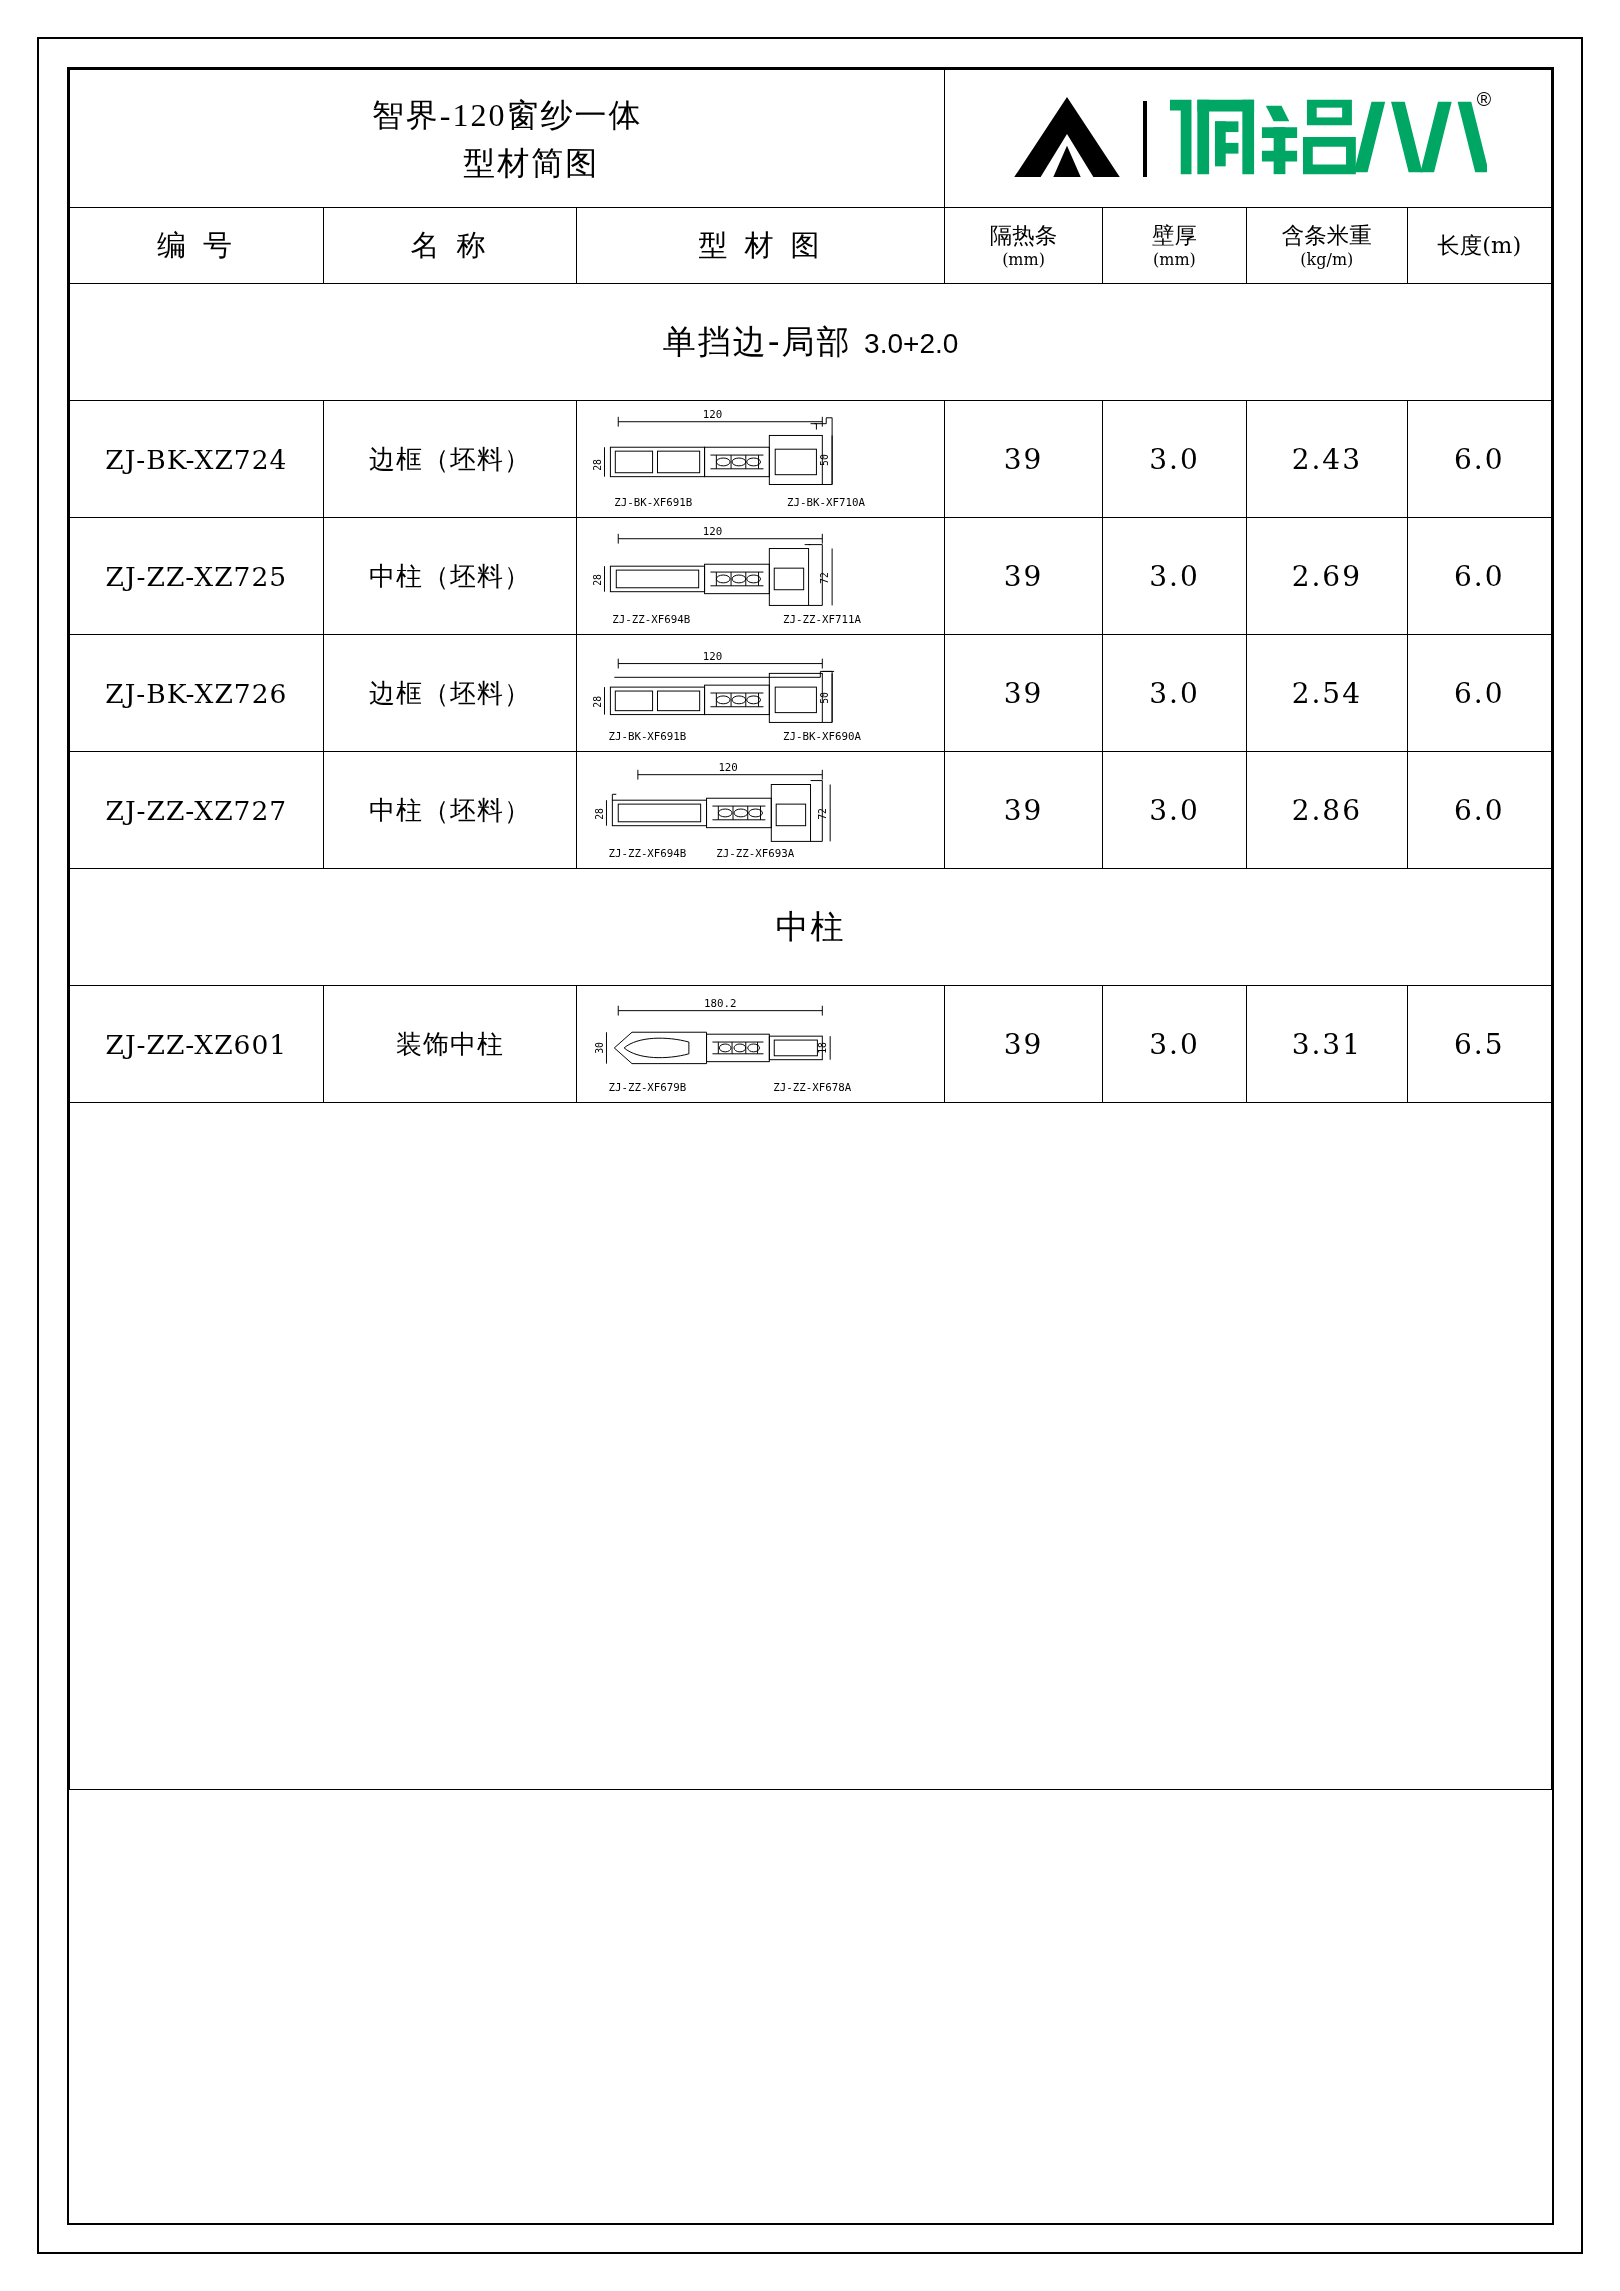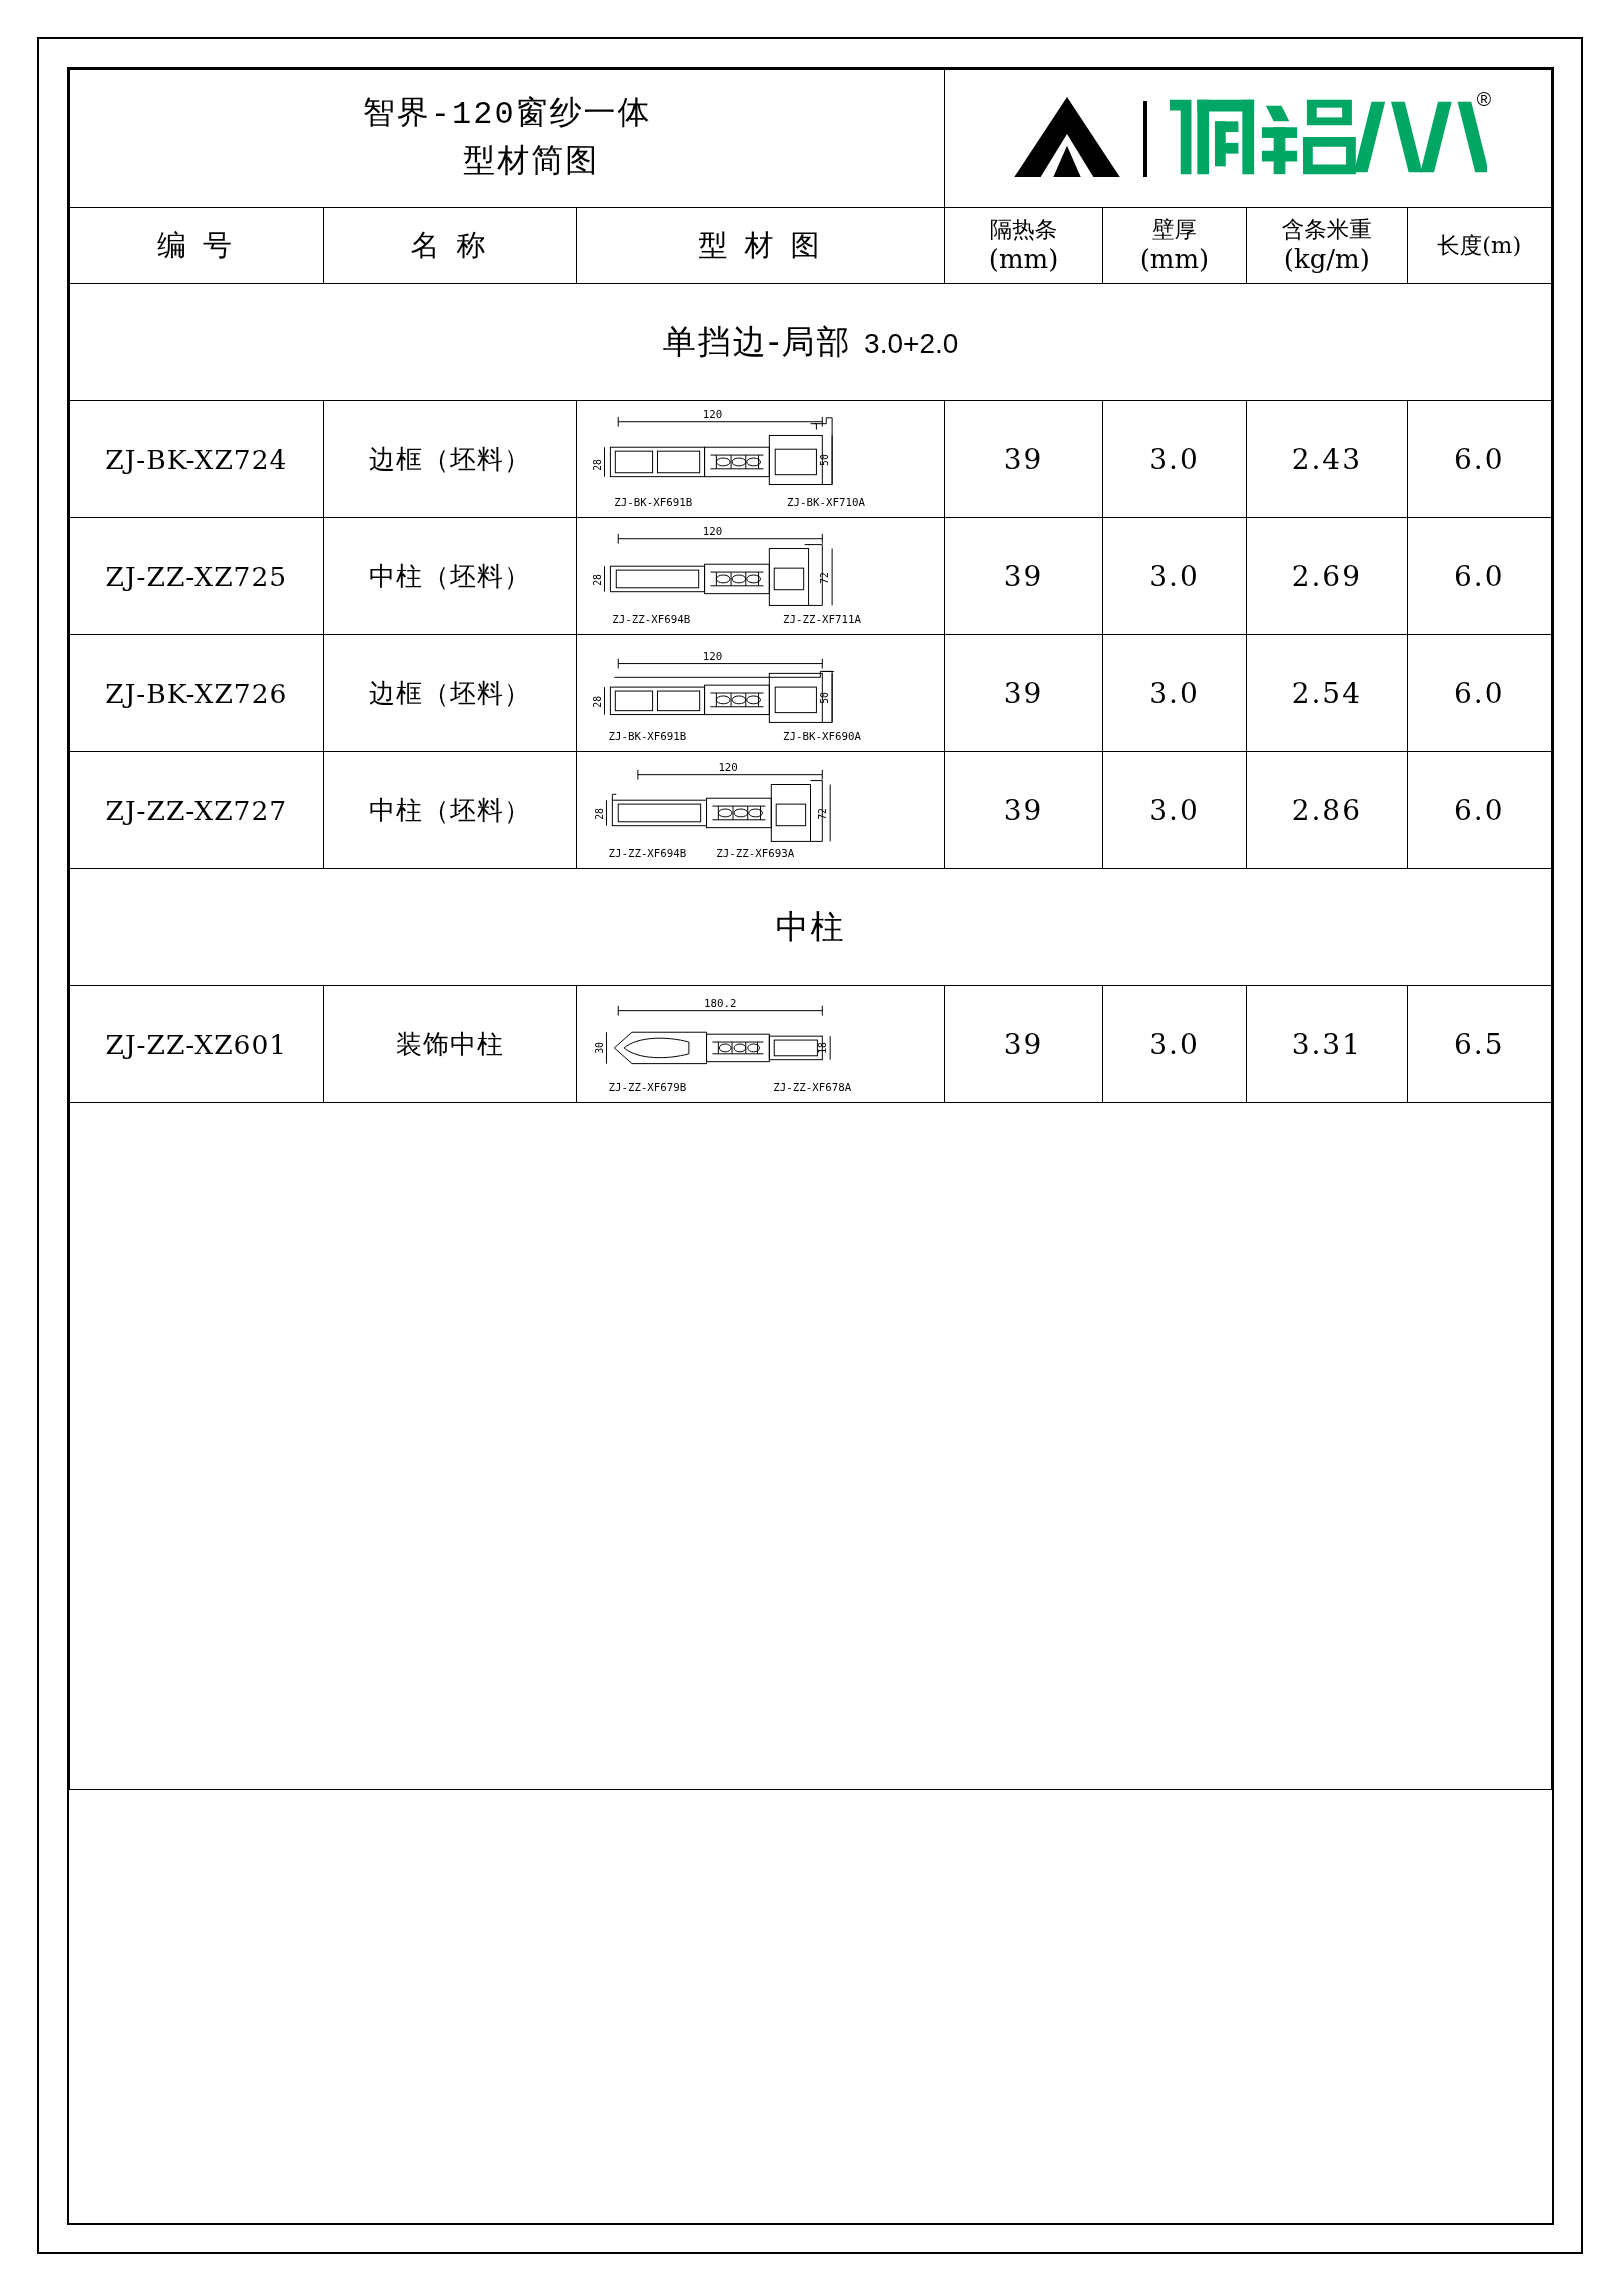--- a/index.html
+++ b/index.html
@@ -43,21 +43,21 @@
     text-align: center;
     vertical-align: middle;
     padding: 0;
   }
   
   .title-cell {
     height: 137px;
     font-size: 32px;
     line-height: 1.5;
     letter-spacing: 2px;
-    font-family: Liberation Mono, monospace;
+    font-family: Liberation Serif, serif;
   }
   .title-cell .l1 { display:block; }
   .title-cell .l2 { display:block;margin-left:48px; }
   .logo-cell {
     height: 137px;
     position: relative;
   }
   .logo-wrap {
     display: flex;
     align-items: center;
@@ -84,21 +84,21 @@
     height: 76px;
     font-size: 29px;
     font-family: "DejaVu Serif", serif;
     letter-spacing: 3.9px;
   }
   .hdr-small {
     font-size: 22.5px;
     line-height: 1.25;
     letter-spacing: 0;
   }
-  .hdr-small .u { display: block; font-size: 26px; }
+  .hdr-small .u { display: block; font-size: 16px; }
   .hdr-len { font-size: 22.5px; letter-spacing: 0; }
   
   .group-row td {
     height: 116px;
     text-align: left;
   }
   .group-label {
     padding-left: 39px;
     font-size: 33px;
     font-family: "DejaVu Sans", sans-serif;

